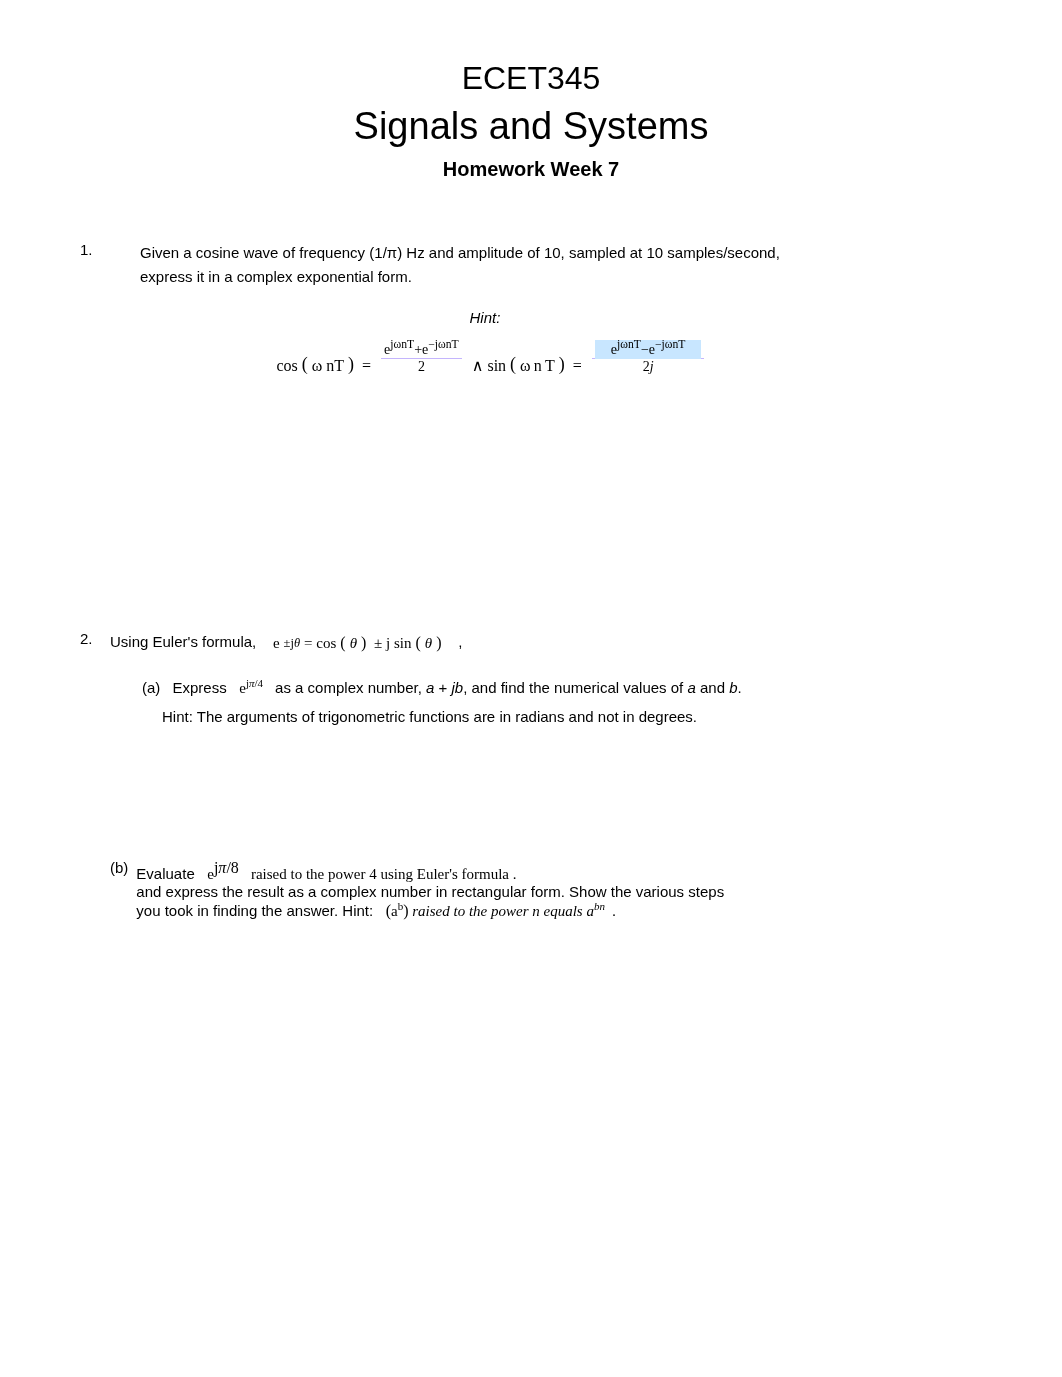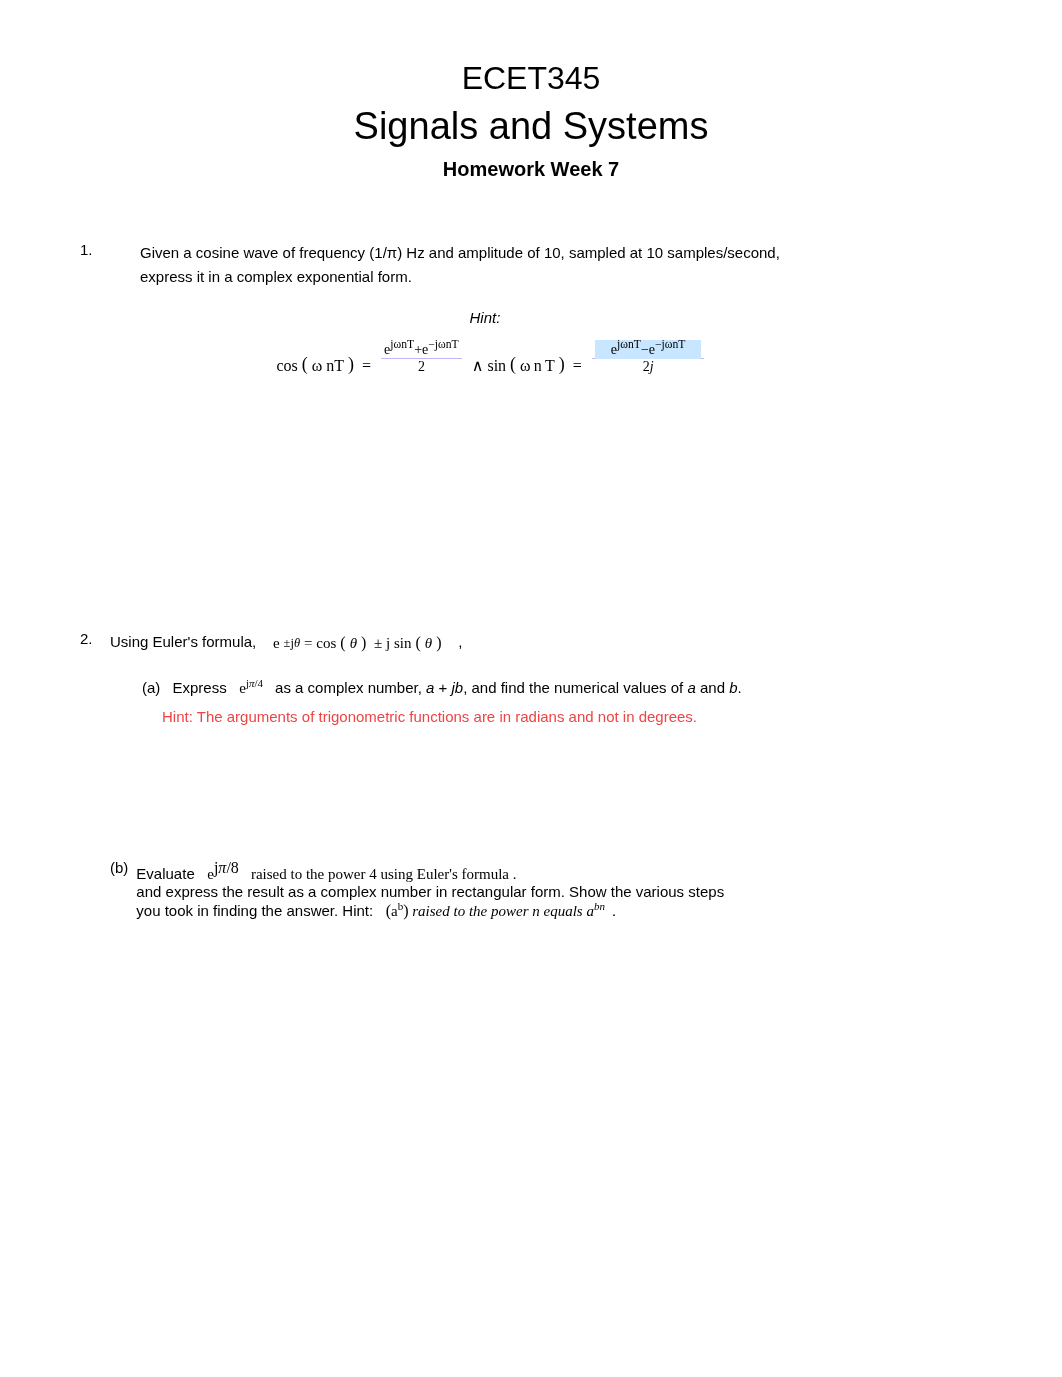--- a/index.html
+++ b/index.html
@@ -98,21 +98,21 @@
       margin-top: 15px;
       font-size: 15px;
       font-family: Arial, sans-serif;
       line-height: 1.6;
     }
     .sub-hint {
       margin-left: 80px;
       font-size: 15px;
       font-family: Arial, sans-serif;
       font-style: italic;
-      color: #ef4444;
+      color: #000000;
       margin-top: 5px;
     }
     .euler-formula-inline {
       display: inline-flex;
       align-items: center;
       font-family: 'Times New Roman', Times, serif;
       font-size: 15px;
       gap: 4px;
       vertical-align: middle;
     }

